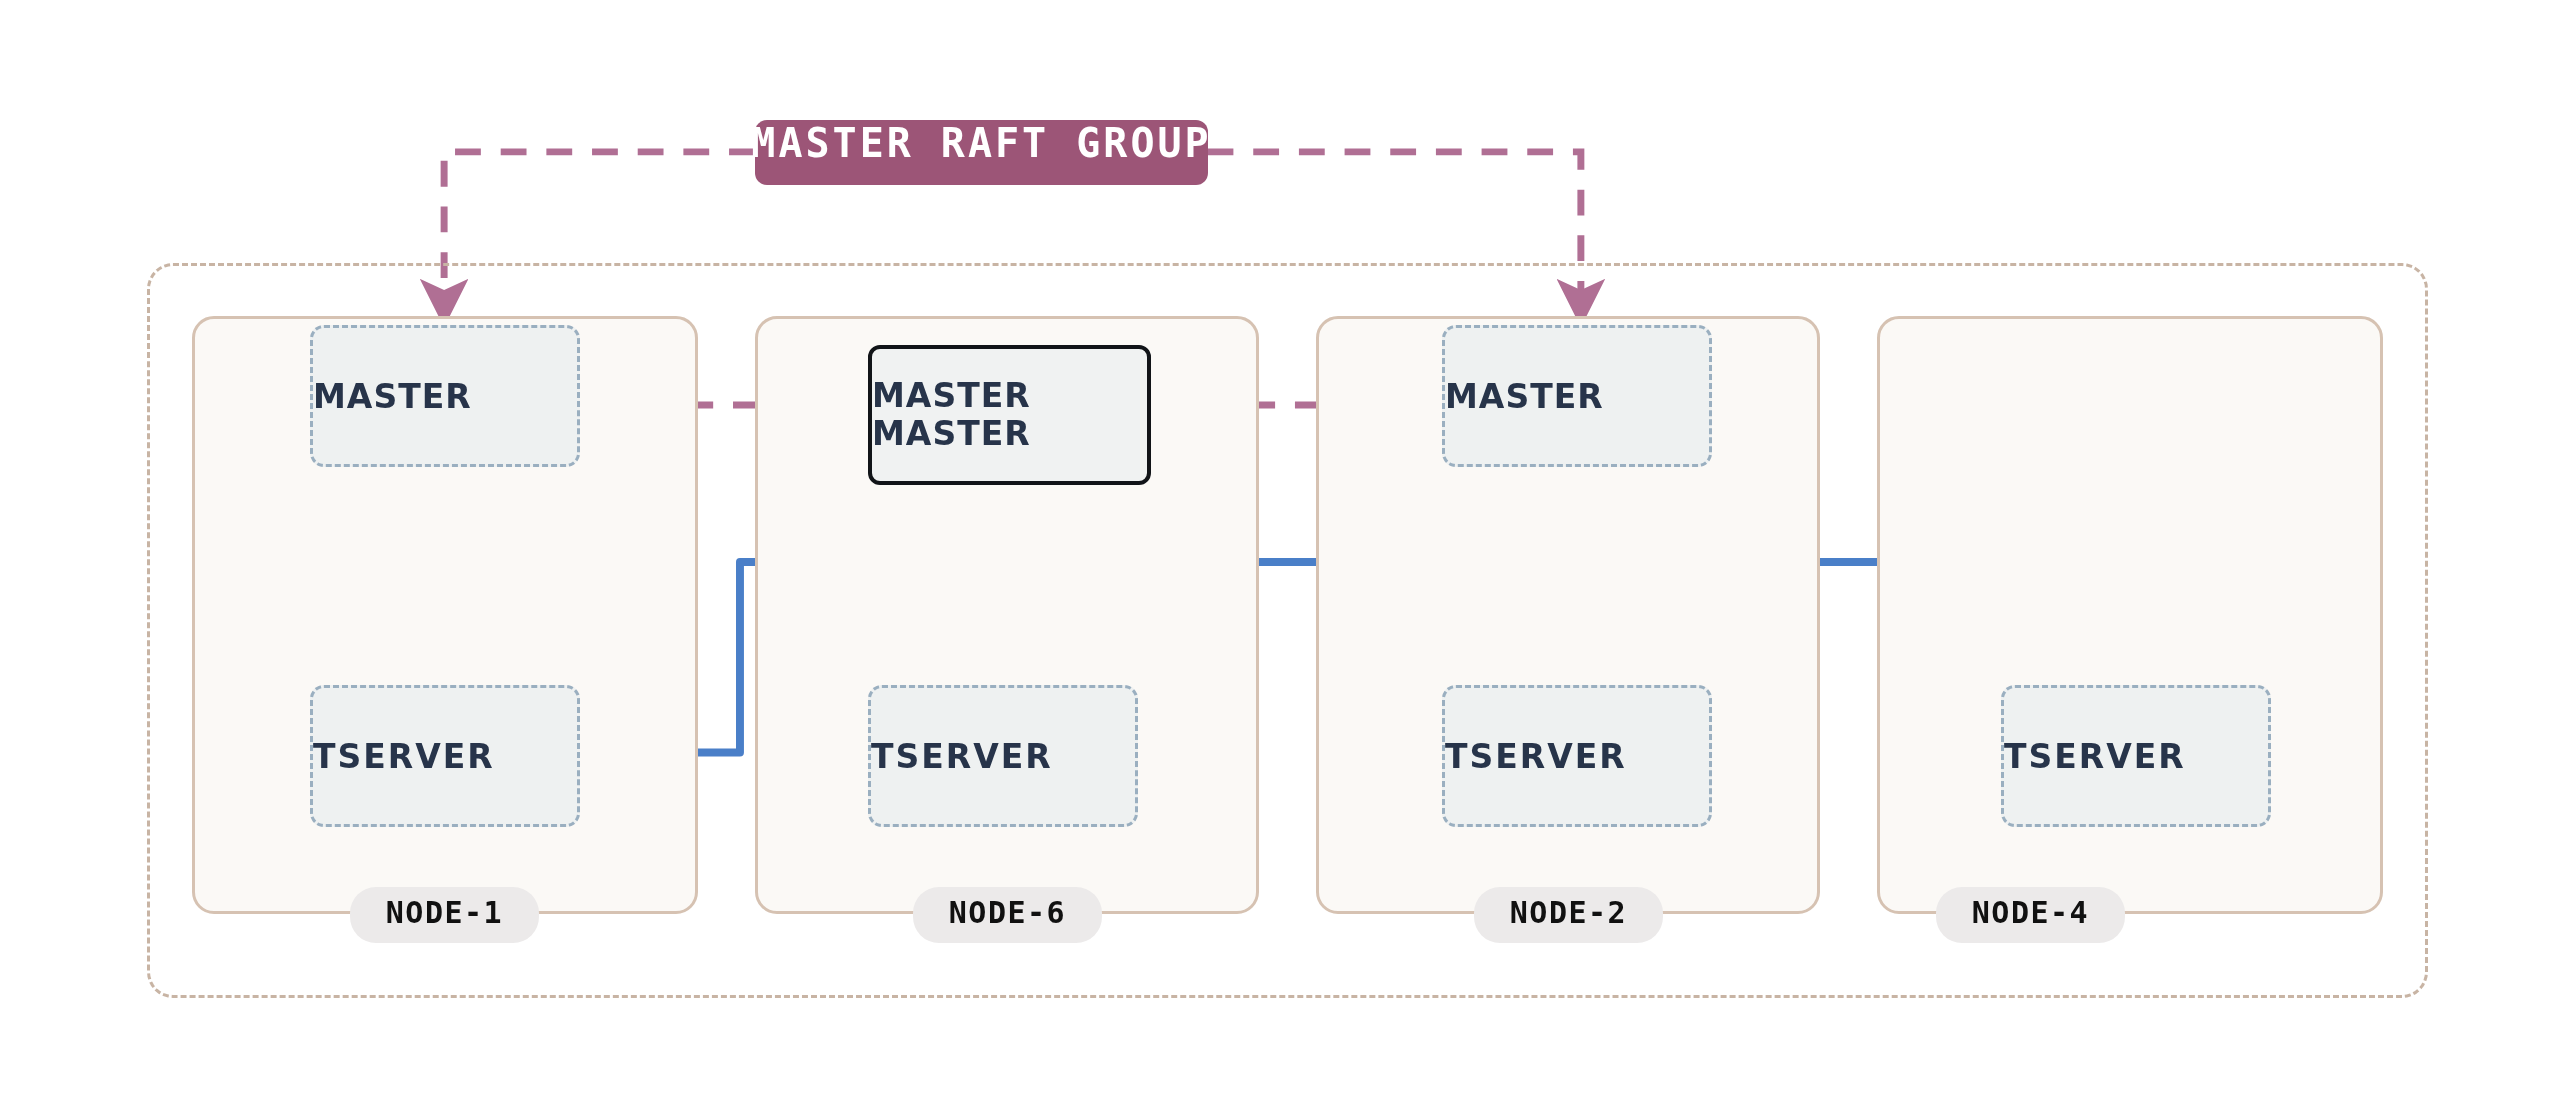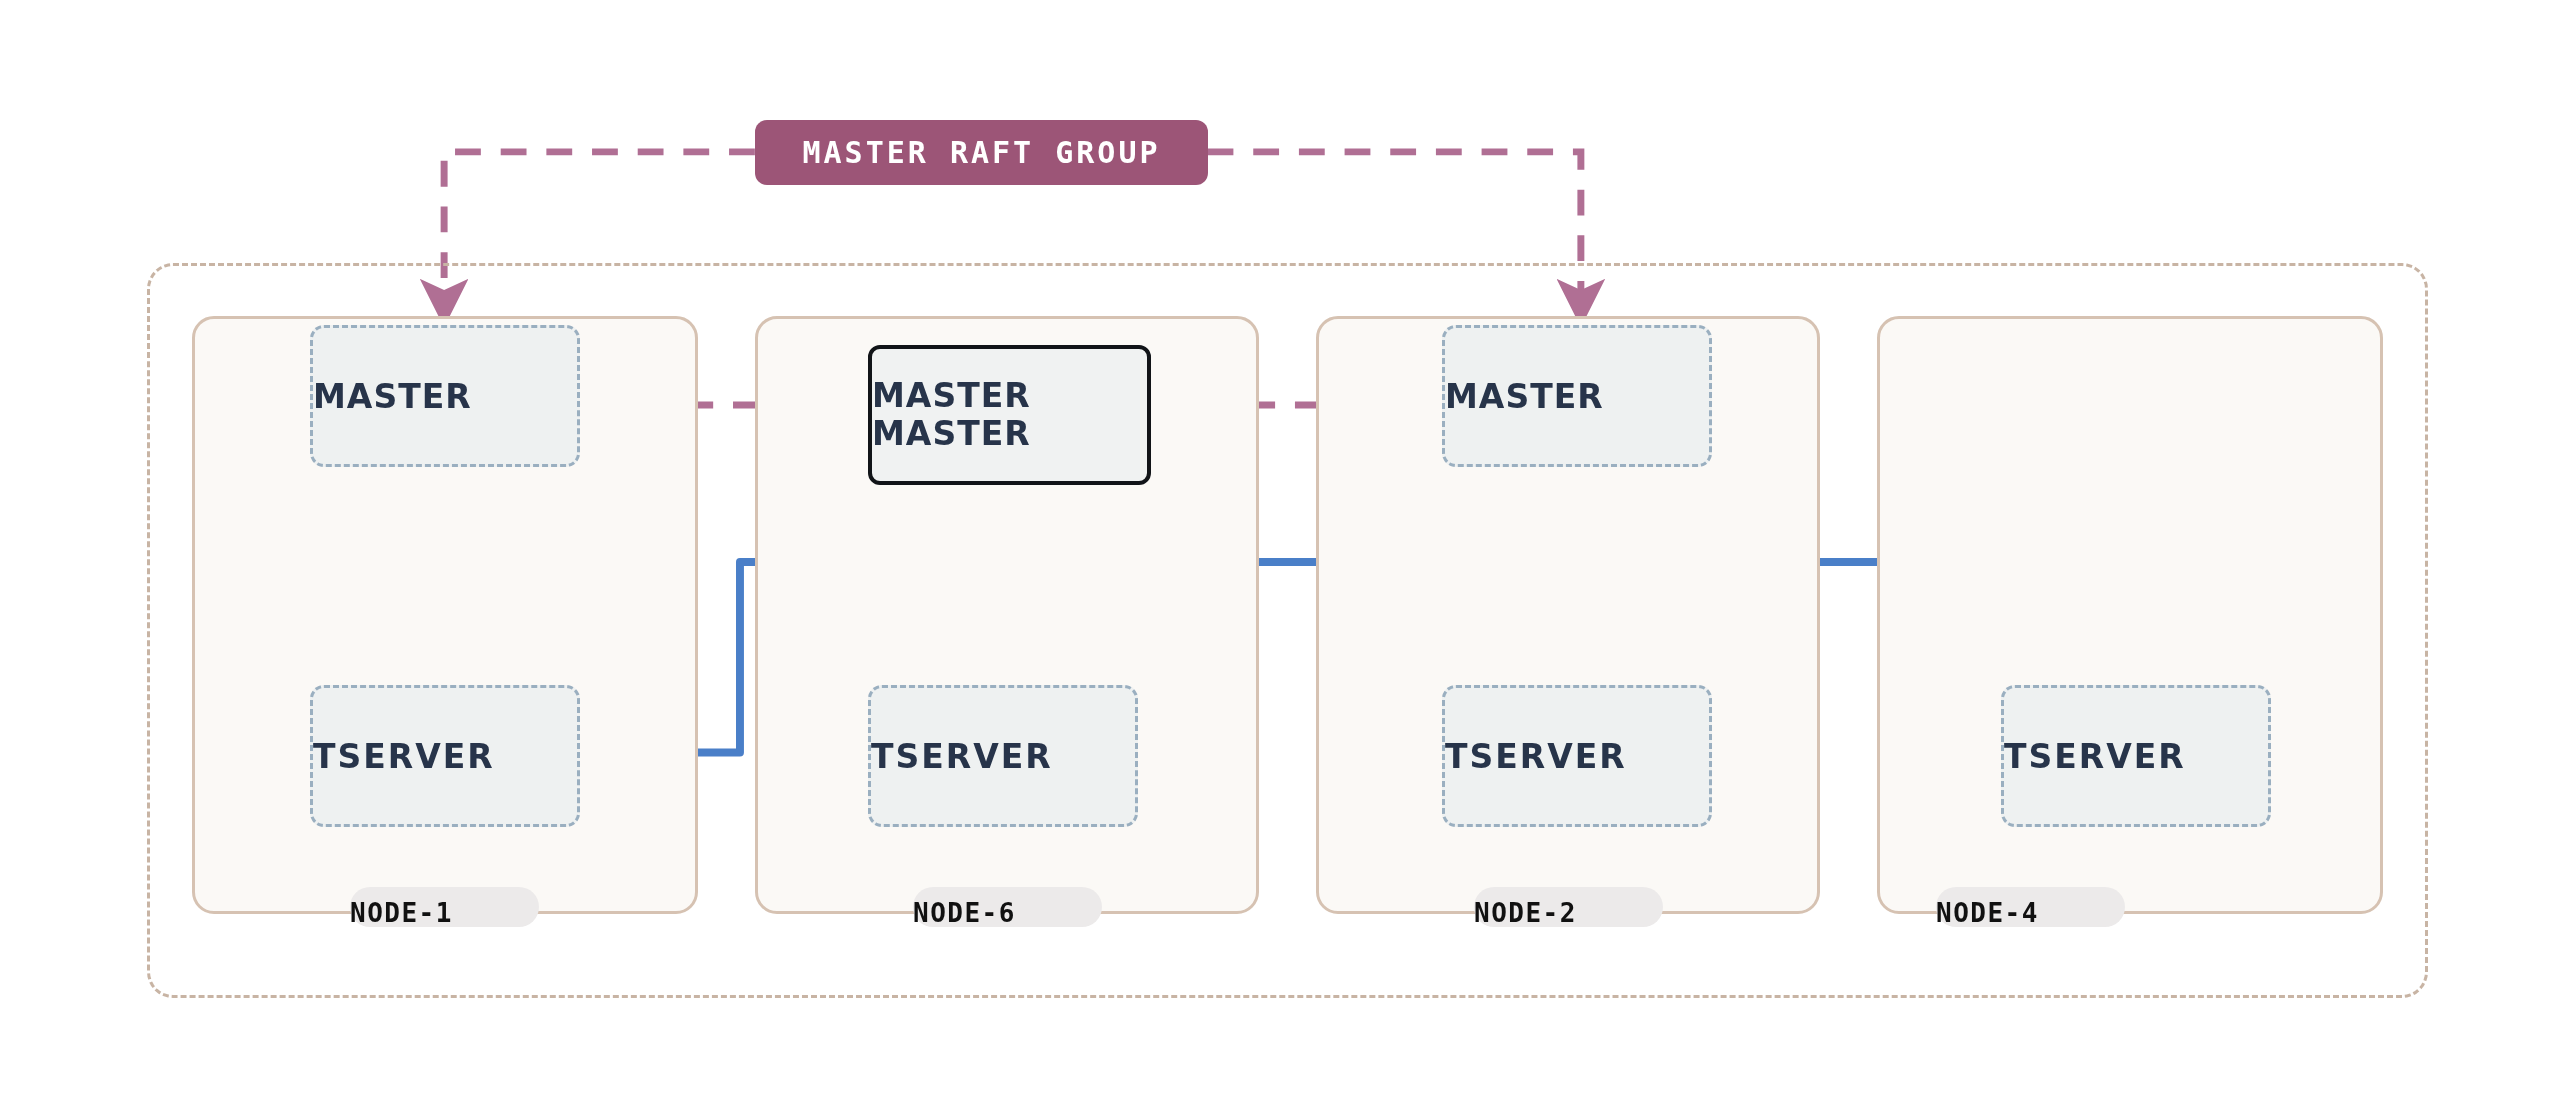--- a/index.html
+++ b/index.html
@@ -44,30 +44,30 @@
     top: 316px;
     height: 598px;
     background: #fbf9f6;
     border: 3px solid #d6c2b2;
     border-radius: 22px;
     box-sizing: border-box;
   }
   .node-label {
     position: absolute;
     top: 887px;
-    height: 40px;
+    height: 56px;
     line-height: 52px;
     background: #eceaea;
     border-radius: 26px;
     color: #111111;
     font-family: "DejaVu Sans Mono", monospace;
-    font-size: 26px;
+    font-size: 30px;
     font-weight: bold;
     letter-spacing: 1.5px;
-    text-align: left;
+    text-align: center;
     white-space: nowrap;
   }
 
   
   .proc {
     position: absolute;
     background: #eef1f1;
     border: 3px dashed #9aafc0;
     border-radius: 14px;
     box-sizing: border-box;
@@ -99,25 +99,24 @@
   
   .raft-pill {
     position: absolute;
     left: 755px;
     top: 120px;
     width: 453px;
     height: 65px;
     background: #9c5577;
     border-radius: 12px;
     display: flex;
-    align-items: center;
     justify-content: center;
     color: #ffffff;
     font-family: "DejaVu Sans Mono", monospace;
-    font-size: 30px;
+    font-size: 40px;
     font-weight: bold;
     letter-spacing: 3px;
     white-space: nowrap;
   }
 
   
   .hb-pill {
     position: absolute;
     left: 842px;
     top: 529px;

